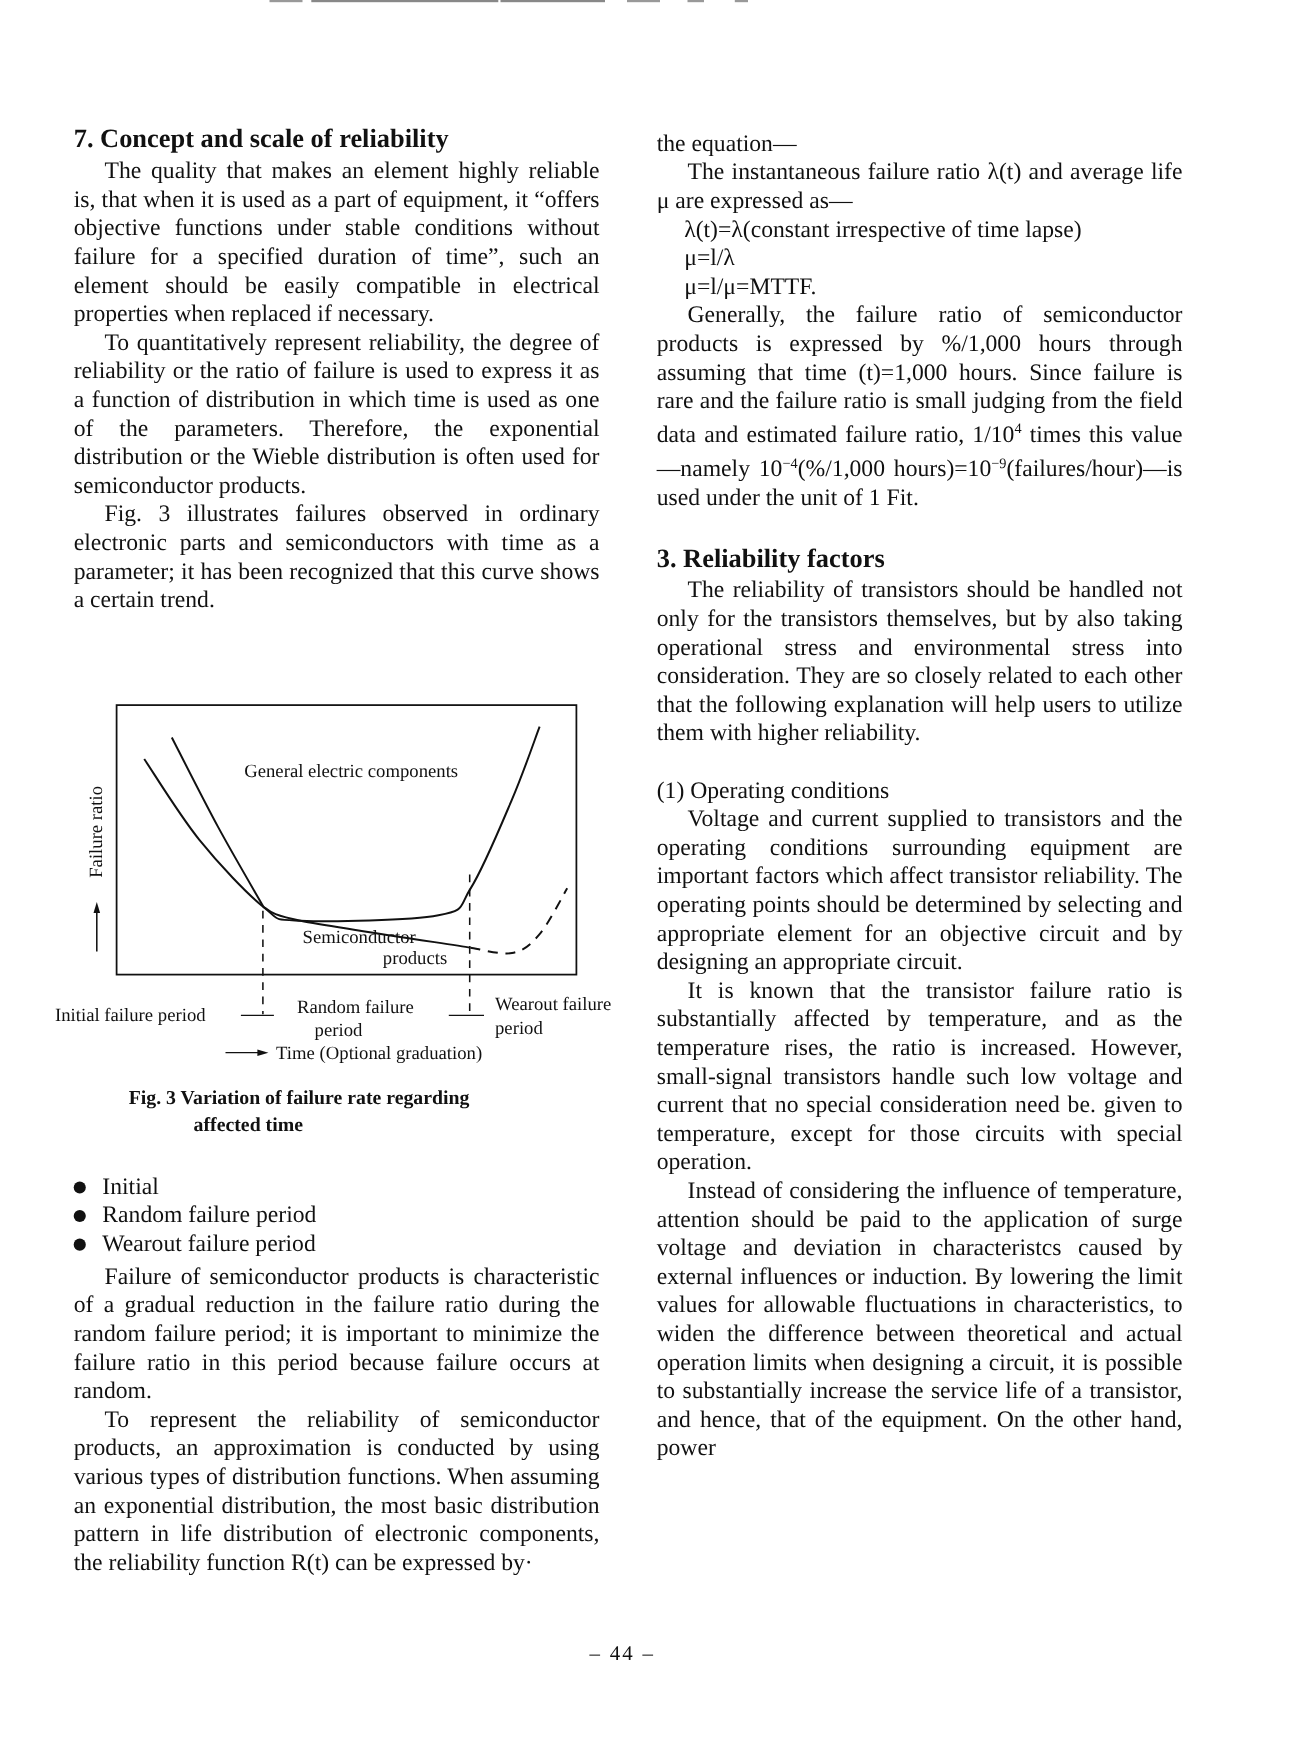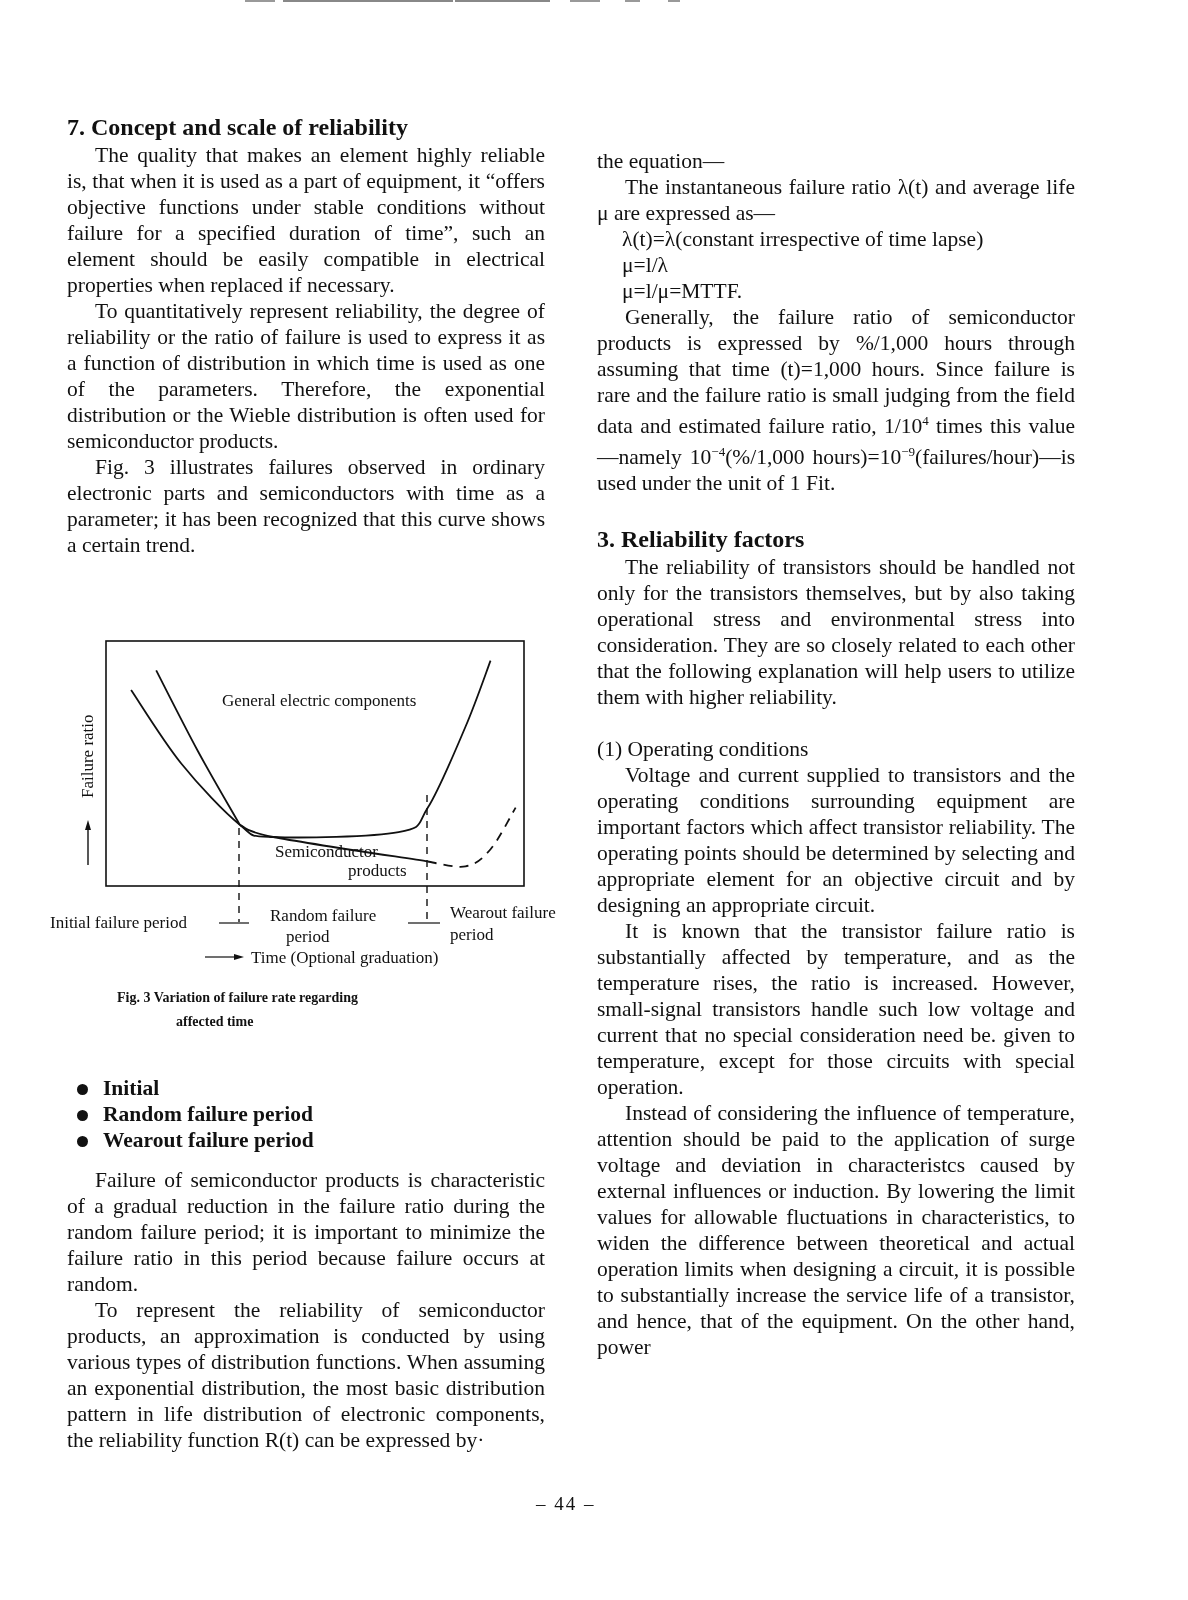--- a/index.html
+++ b/index.html
@@ -1,32 +1,32 @@
 <!DOCTYPE html>
 <html><head>
 <meta charset="utf-8">
 <style>
   html, body { margin:0; padding:0; }
   body { width:1188px; height:1600px; background:#ffffff; position:relative; overflow:hidden;
          font-family:"Liberation Serif","DejaVu Serif",serif; color:#111; }
   .col { position:absolute; font-size:21.5px; line-height:26px; }
   .col-left { left:67px; top:112px; width:478px; }
-  .col-right { left:597px; top:117px; width:478px;margin-top:31px; }
+  .col-right { left:597px; top:117px; width:478px; }
   h2 { font-size:24px; font-weight:bold; margin:0; line-height:30px; }
   p { margin:0; text-align:justify; text-indent:28px; }
   p.noindent { text-indent:0; }
   .eq { padding-left:25px; text-indent:0; }
-  .bullets { list-style:none; margin:14px; padding:0;font-weight:bold; }
+  .bullets { list-style:none; margin:4px; padding:0; }
   .bullets li { position:relative; padding-left:26px; margin-left:-4px; }
   .bullets li::before { content:""; position:absolute; left:0; top:9px; width:11px; height:11px; border-radius:50%; background:#111; }
   .subhead { margin-top:26px; }
   .sec3 { margin-top:28px; }
   .fig { position:absolute; left:40px; top:630px; width:560px; height:420px; }
   .fig svg { position:absolute; left:0; top:0; }
-  .caption { position:absolute; left:117px; top:986px; width:420px; font-weight:bold; font-size:14px; line-height:24px; font-family:"Liberation Serif",serif; }
+  .caption { position:absolute; left:117px; top:986px; width:420px; font-weight:bold; font-size:18px; line-height:24px; font-family:"Liberation Serif",serif; }
   .caption .l2 { padding-left:59px; display:block; }
   .pagenum { position:absolute; left:536px; top:1493px; font-size:19px; letter-spacing:2px; }
   .fig-text { font-family:"Liberation Serif",serif; font-size:17px; fill:#111; }
   .edge-mark { position:absolute; top:0; height:2px; background:#999; }
 </style>
 </head>
 <body>
 
 <div class="edge-mark" style="left:245px;width:30px;"></div>
 <div class="edge-mark" style="left:283px;width:170px;background:#888;"></div>

